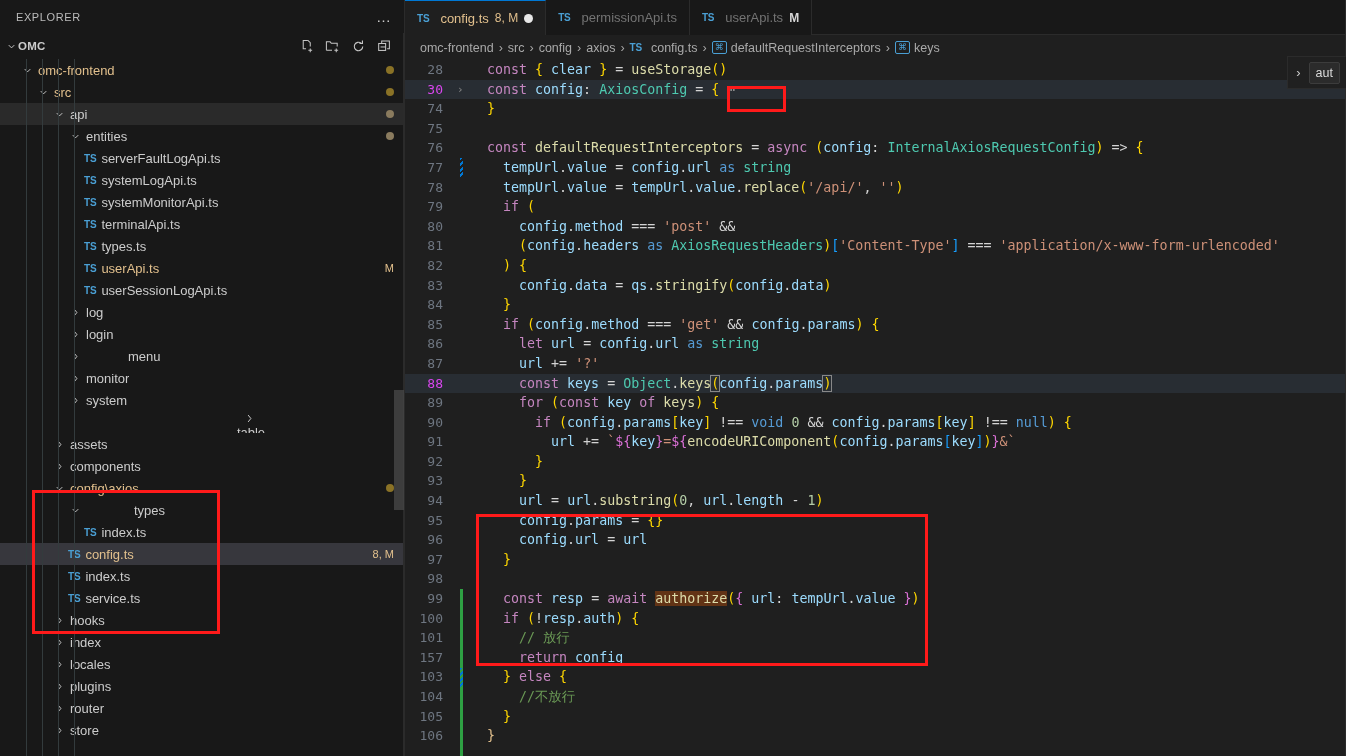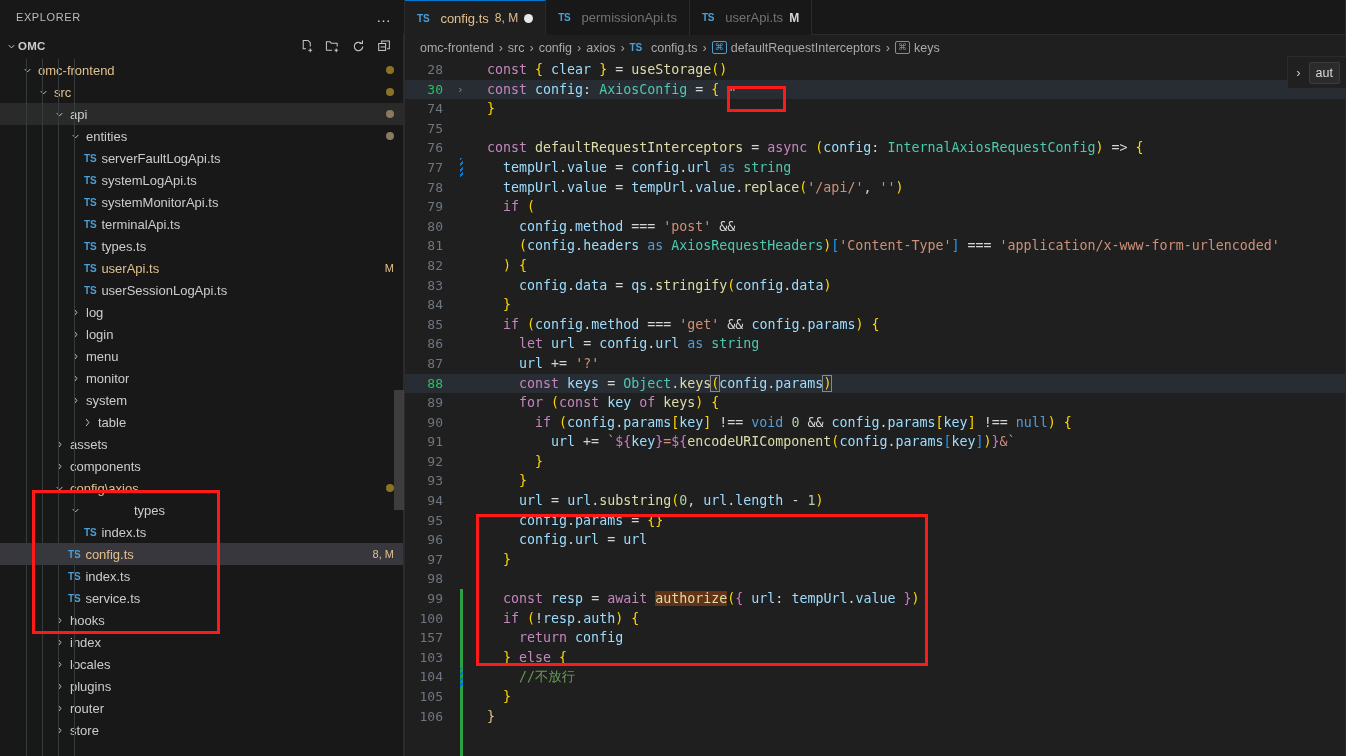--- a/index.html
+++ b/index.html
@@ -105,21 +105,21 @@
   .coderow {
     height:19.6px; display:flex; align-items:flex-end; position:relative;
     font-family:"DejaVu Sans Mono", monospace; font-size:13.3px; line-height:19.6px;
     white-space:pre;
   }
   .coderow.hl { background:#282d33; }
   .ln {
     width:54px; flex:0 0 54px; text-align:right; padding-right:16px;
     color:#6e7681; font-family:"DejaVu Sans Mono", monospace; font-size:13px;
   }
-  .coderow.hl .ln { color:#22c55e;margin-top:20px; }
+  .coderow.hl .ln { color:#d946ef;margin-top:20px; }
   .fold { position:absolute; left:52px; width:14px; color:#8a8a8a; font-size:11px; }
   .code { padding-left:12px; }
 
   
   .kw   { color:#c586c0; }  
   .kw2  { color:#569cd6; }  
   .var  { color:#9cdcfe; }
   .fn   { color:#dcdcaa; }
   .typ  { color:#4ec9b0; }
   .str  { color:#ce9178; }
@@ -284,39 +284,39 @@
             </svg>
           </div>
           <span class="lbl plain" style="padding-left: 4px;">login</span>
         </div>
         <div class="row" style="padding-left: 68px;">
           <div class="twisty">
             <svg width="11" height="11" viewBox="0 0 16 16">
               <path d="M6 3l4 5-4 5" stroke="#cccccc" stroke-width="1.4" fill="none"></path>
             </svg>
           </div>
-          <span class="lbl plain" style="padding-left: 4px;">menu</span>
+          <span class="lbl plain" style="padding-left: 4px; margin-left: 42px;">menu</span>
         </div>
         <div class="row" style="padding-left: 68px;">
           <div class="twisty">
             <svg width="11" height="11" viewBox="0 0 16 16">
               <path d="M6 3l4 5-4 5" stroke="#cccccc" stroke-width="1.4" fill="none"></path>
             </svg>
           </div>
           <span class="lbl plain" style="padding-left: 4px;">monitor</span>
         </div>
         <div class="row" style="padding-left: 68px;">
           <div class="twisty">
             <svg width="11" height="11" viewBox="0 0 16 16">
               <path d="M6 3l4 5-4 5" stroke="#cccccc" stroke-width="1.4" fill="none"></path>
             </svg>
           </div>
           <span class="lbl plain" style="padding-left: 4px;">system</span>
         </div>
-        <div class="row" style="padding-left: 80px;">
+        <div class="row" style="padding-left: 104px; flex-direction: column;">
           <div class="twisty">
             <svg width="11" height="11" viewBox="0 0 16 16">
               <path d="M6 3l4 5-4 5" stroke="#cccccc" stroke-width="1.4" fill="none"></path>
             </svg>
           </div>
           <span class="lbl plain" style="padding-left: 4px;">table</span>
         </div>
         <div class="row" style="padding-left: 52px;">
           <div class="twisty">
             <svg width="11" height="11" viewBox="0 0 16 16">
@@ -504,20 +504,21 @@
         <div class="coderow"><span class="ln">91</span><span class="code">          <span class="var">url</span> <span class="op">+=</span> <span class="str">`</span><span class="pn2">${</span><span class="var">key</span><span class="pn2">}</span><span class="str">=</span><span class="pn2">${</span><span class="fn">encodeURIComponent</span><span class="pn1">(</span><span class="var">config</span><span class="plain">.</span><span class="prop">params</span><span class="pn3">[</span><span class="var">key</span><span class="pn3">]</span><span class="pn1">)</span><span class="pn2">}</span><span class="str">&amp;`</span></span></div>
         <div class="coderow"><span class="ln">92</span><span class="code">        <span class="pn1">}</span></span></div>
         <div class="coderow"><span class="ln">93</span><span class="code">      <span class="pn1">}</span></span></div>
         <div class="coderow"><span class="ln">94</span><span class="code">      <span class="var">url</span> <span class="op">=</span> <span class="var">url</span><span class="plain">.</span><span class="fn">substring</span><span class="pn1">(</span><span class="num">0</span><span class="plain">,</span> <span class="var">url</span><span class="plain">.</span><span class="var">length</span> <span class="op">-</span> <span class="num">1</span><span class="pn1">)</span></span></div>
         <div class="coderow"><span class="ln">95</span><span class="code">      <span class="var">config</span><span class="plain">.</span><span class="var">params</span> <span class="op">=</span> <span class="pn1">{</span><span class="pn1">}</span></span></div>
         <div class="coderow"><span class="ln">96</span><span class="code">      <span class="var">config</span><span class="plain">.</span><span class="var">url</span> <span class="op">=</span> <span class="var">url</span></span></div>
         <div class="coderow"><span class="ln">97</span><span class="code">    <span class="pn1">}</span></span></div>
         <div class="coderow"><span class="ln">98</span><span class="code"></span></div>
         <div class="coderow"><span class="ln">99</span><span class="code">    <span class="kw">const</span> <span class="var">resp</span> <span class="op">=</span> <span class="kw">await</span> <span class="hl-word fn">authorize</span><span class="pn1">(</span><span class="pn2">{</span> <span class="prop">url</span><span class="plain">:</span> <span class="var">tempUrl</span><span class="plain">.</span><span class="prop">value</span> <span class="pn2">}</span><span class="pn1">)</span></span></div>
         <div class="coderow"><span class="ln">100</span><span class="code">    <span class="kw">if</span> <span class="pn1">(</span><span class="op">!</span><span class="var">resp</span><span class="plain">.</span><span class="var">auth</span><span class="pn1">)</span> <span class="pn1">{</span></span></div>
+        <div class="coderow"><span class="ln">101</span><span class="code"><span class="cmt">      // 放行</span></span></div>
         <div class="coderow"><span class="ln">157</span><span class="code">      <span class="kw">return</span> <span class="var">config</span></span></div>
         <div class="coderow"><span class="ln">103</span><span class="code">    <span class="pn1">}</span> <span class="kw">else</span> <span class="pn1">{</span></span></div>
         <div class="coderow"><span class="ln">104</span><span class="code"><span class="cmt">      //不放行</span></span></div>
         <div class="coderow"><span class="ln">105</span><span class="code">    <span class="pn1">}</span></span></div>
         <div class="coderow"><span class="ln">106</span><span class="code">  <span class="cursor-glyph">}</span></span></div>
         <div class="blue-gutter" style="top: 98px; height: 19.6px;"></div>
         <div class="green-gutter" style="top: 529.2px; height: 176.4px;"></div>
         <div class="blue-gutter" style="top: 607.6px; height: 19.6px;"></div>
       </div>
 

